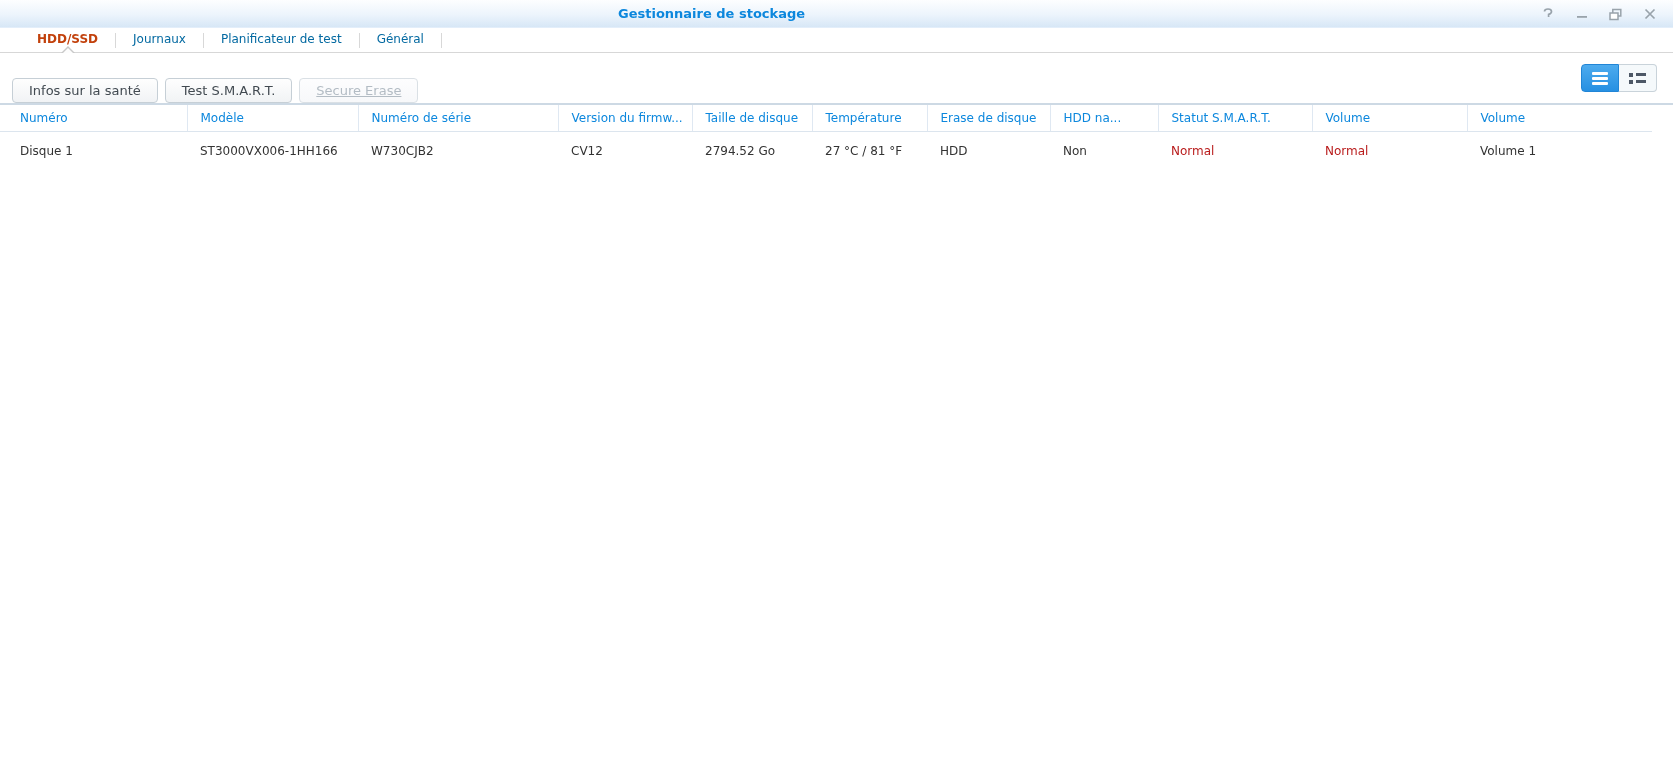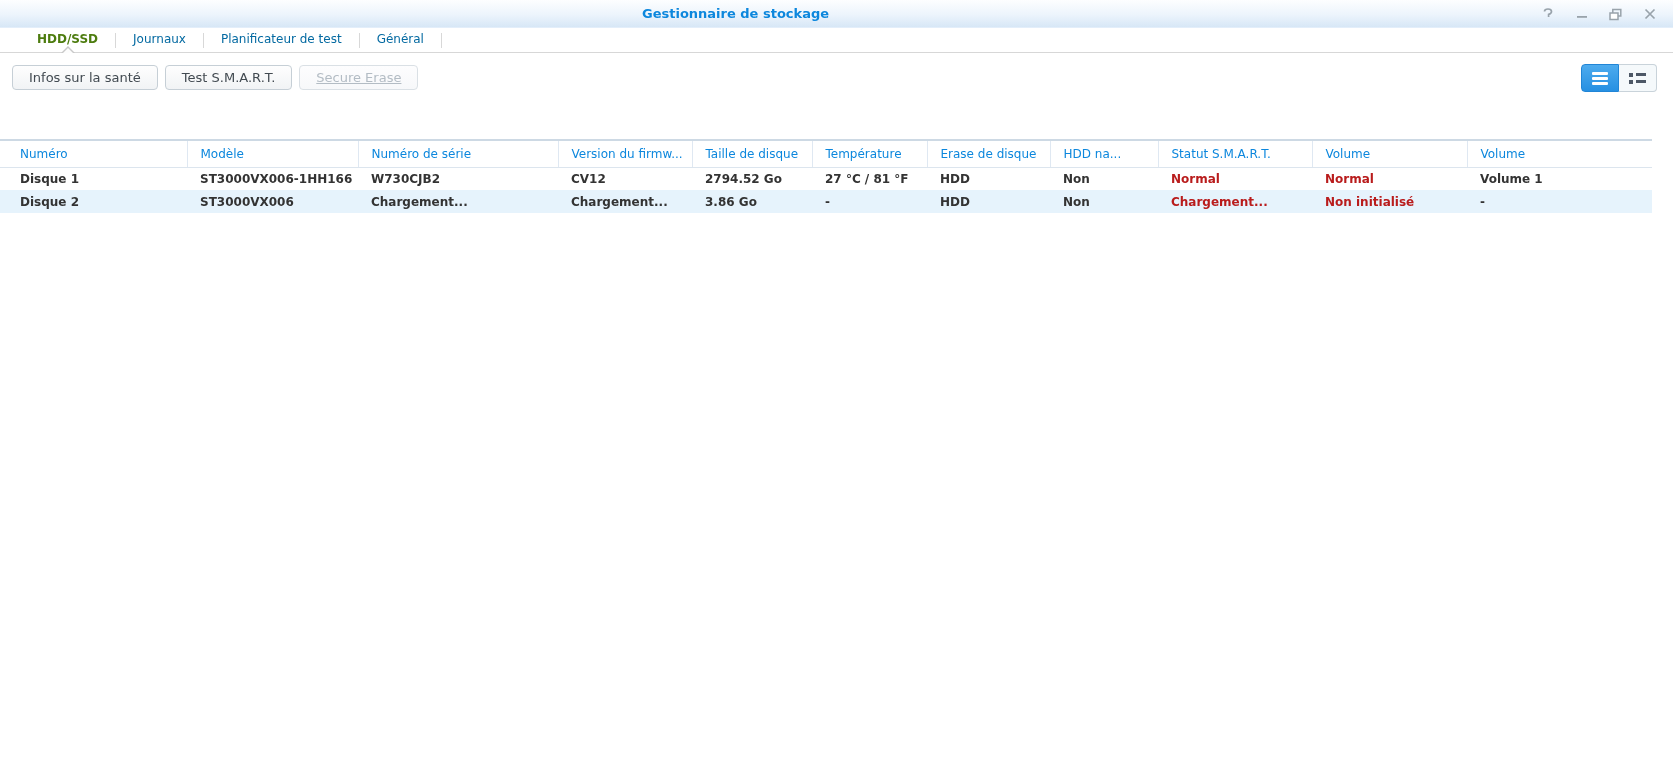--- a/index.html
+++ b/index.html
@@ -5,71 +5,71 @@
   * { margin:0; padding:0; box-sizing:border-box; }
   html,body { width:1673px; height:758px; overflow:hidden; background:#fff;
               font-family:"DejaVu Sans","Liberation Sans",sans-serif; }
 
   .window { width:1673px; height:758px; position:relative; background:#fff; }
 
   
   .titlebar { height:28px; position:relative;
               background:linear-gradient(180deg,#fdfeff 0%,#ecf4fc 55%,#d7e7f6 100%);
               border-bottom:1px solid #e3eefa; }
-  .titlebar .title { position:absolute; left:642px; top:0; line-height:28px;
+  .titlebar .title { position:absolute; left:618px; top:0; line-height:28px;
                      font-size:13px; font-weight:bold; color:#0c87dd; }
   .controls { position:absolute; right:17px; top:0; height:28px;
               display:flex; align-items:center; gap:21px; }
   .ctl { width:13px; height:13px; display:flex; align-items:center; justify-content:center;
          cursor:pointer; }
   .ctl svg { display:block; }
 
   
   .tabbar { height:25px; background:#fff; border-bottom:1px solid #d7d7d7;
             display:flex; align-items:stretch; padding-left:20px; position:relative; }
   .tab { padding:0 17px; font-size:12px; line-height:23px; color:#0369a1;
          cursor:pointer; position:relative; white-space:nowrap; }
-  .tab.active { color:#4d7c0f; font-weight:bold; }
+  .tab.active { color:#c2410c; font-weight:bold; }
   .tab.active::after { content:""; position:absolute; left:50%; margin-left:-7px; bottom:-1px;
          width:0; height:0; border-left:7px solid transparent; border-right:7px solid transparent;
          border-bottom:7px solid #c9c9c9; }
   .tab.active::before { content:""; position:absolute; left:50%; margin-left:-5px; bottom:-1px;
          width:0; height:0; border-left:5px solid transparent; border-right:5px solid transparent;
          border-bottom:5px solid #fdfdfd; z-index:1; }
   .tab-divider { width:1px; background:#d8d8d8; height:15px; margin-top:5px; }
 
   
   .toolbar { height:50px; background:#fff; position:relative;
-             display:flex; align-items:flex-start; padding:12px 0 0 12px; gap:7px; }
+             display:flex; align-items:flex-end; padding:12px 0 0 12px; gap:7px; }
   .btn { height:25px; padding:0 16px; font-size:13px; color:#424a51;
          font-family:inherit; border:1px solid #c6cfd6; border-radius:4px;
          background:linear-gradient(180deg,#fefefe,#f1f3f5); cursor:pointer; }
   .btn.disabled { color:#b3bcc4; border-color:#dae0e5;
                   background:linear-gradient(180deg,#fdfdfe,#f7f8fa); cursor:default;text-decoration:underline; }
   .view-toggle { position:absolute; right:16px; top:11px; display:flex; height:28px; }
   .vt-btn { width:38px; height:28px; border:1px solid #c9d3da; background:#f5f9fb;
             display:flex; align-items:center; justify-content:center; cursor:pointer; }
   .vt-btn.first { border-radius:4px 0 0 4px; }
   .vt-btn.last  { border-radius:0 4px 4px 0; border-left:none; }
   .vt-btn.active { background:linear-gradient(180deg,#4dabee,#2790e2); border-color:#2185d6; }
   .icon-hamburger { display:flex; flex-direction:column; gap:2px; }
   .icon-hamburger i { display:block; width:16px; height:3px; background:#fff; border-radius:1px; }
   .icon-detail { display:flex; flex-direction:column; gap:3px; }
   .icon-detail .row { display:flex; align-items:center; gap:3px; }
   .icon-detail .sq  { width:4px; height:4px; background:#4d5866; }
   .icon-detail .bar { width:10px; height:3px; background:#4d5866; }
 
   
-  .table-area { border-top:2px solid #cdd9e4;margin-top:36px; }
+  .table-area { border-top:2px solid #cdd9e4; }
   table { border-collapse:collapse; table-layout:fixed; width:1652px; font-size:12px; }
   th { height:26px; font-weight:normal; text-align:left; color:#0c87dd;
        padding:0 4px 0 13px; border-bottom:1px solid #dce5ee; border-right:1px solid #dfe8f2;
        white-space:nowrap; overflow:hidden; cursor:pointer; }
   th.first, td.first { padding-left:20px; }
-  td { height:23px; padding:0 4px 0 13px; color:#333; white-space:nowrap; overflow:hidden;font-weight:bold; }
+  td { height:40px; padding:0 4px 0 13px; color:#333; white-space:nowrap; overflow:hidden; }
   tr.selected td { background:#e6f3fc; }
   td.green { color:#b91c1c; }
   .gutter { position:absolute; right:0; top:105px; width:21px; height:81px; background:#fff; }
 </style>
 </head>
 <body>
 
 <div class="window">
 
   <div class="titlebar">
@@ -183,31 +183,18 @@
           <td>W730CJB2</td>
           <td>CV12</td>
           <td>2794.52 Go</td>
           <td>27 °C / 81 °F</td>
           <td>HDD</td>
           <td>Non</td>
           <td class="green">Normal</td>
           <td class="green">Normal</td>
           <td>Volume 1</td>
         </tr>
-        <tr class="selected">
-          <td class="first">Disque 2</td>
-          <td>ST3000VX006</td>
-          <td>Chargement...</td>
-          <td>Chargement...</td>
-          <td>3.86 Go</td>
-          <td>-</td>
-          <td>HDD</td>
-          <td>Non</td>
-          <td class="green">Chargement...</td>
-          <td class="green">Non initialisé</td>
-          <td>-</td>
-        </tr>
       </tbody>
     </table>
     <div class="gutter"></div>
   </div>
 
 </div>
 
 </body></html>

